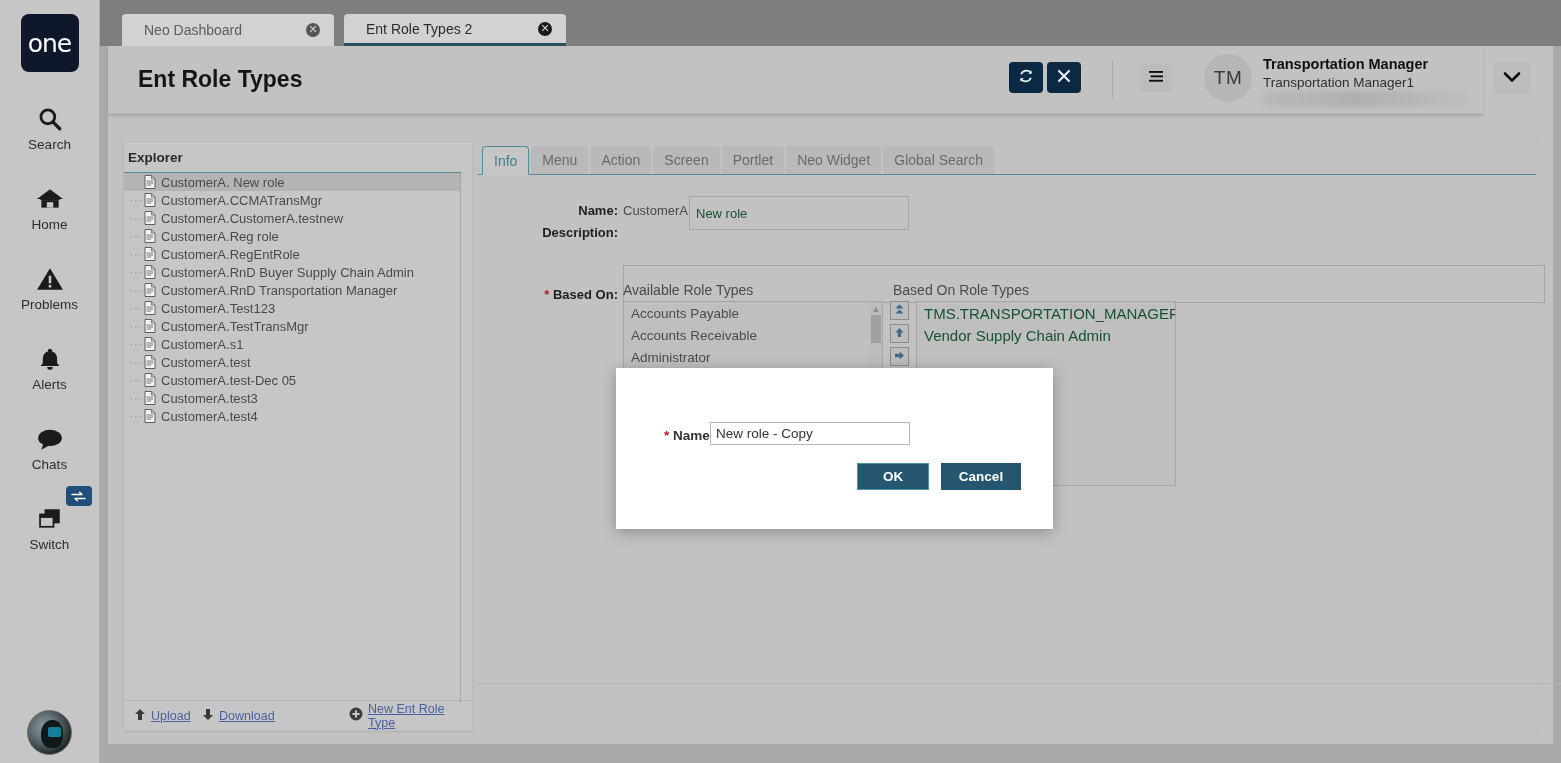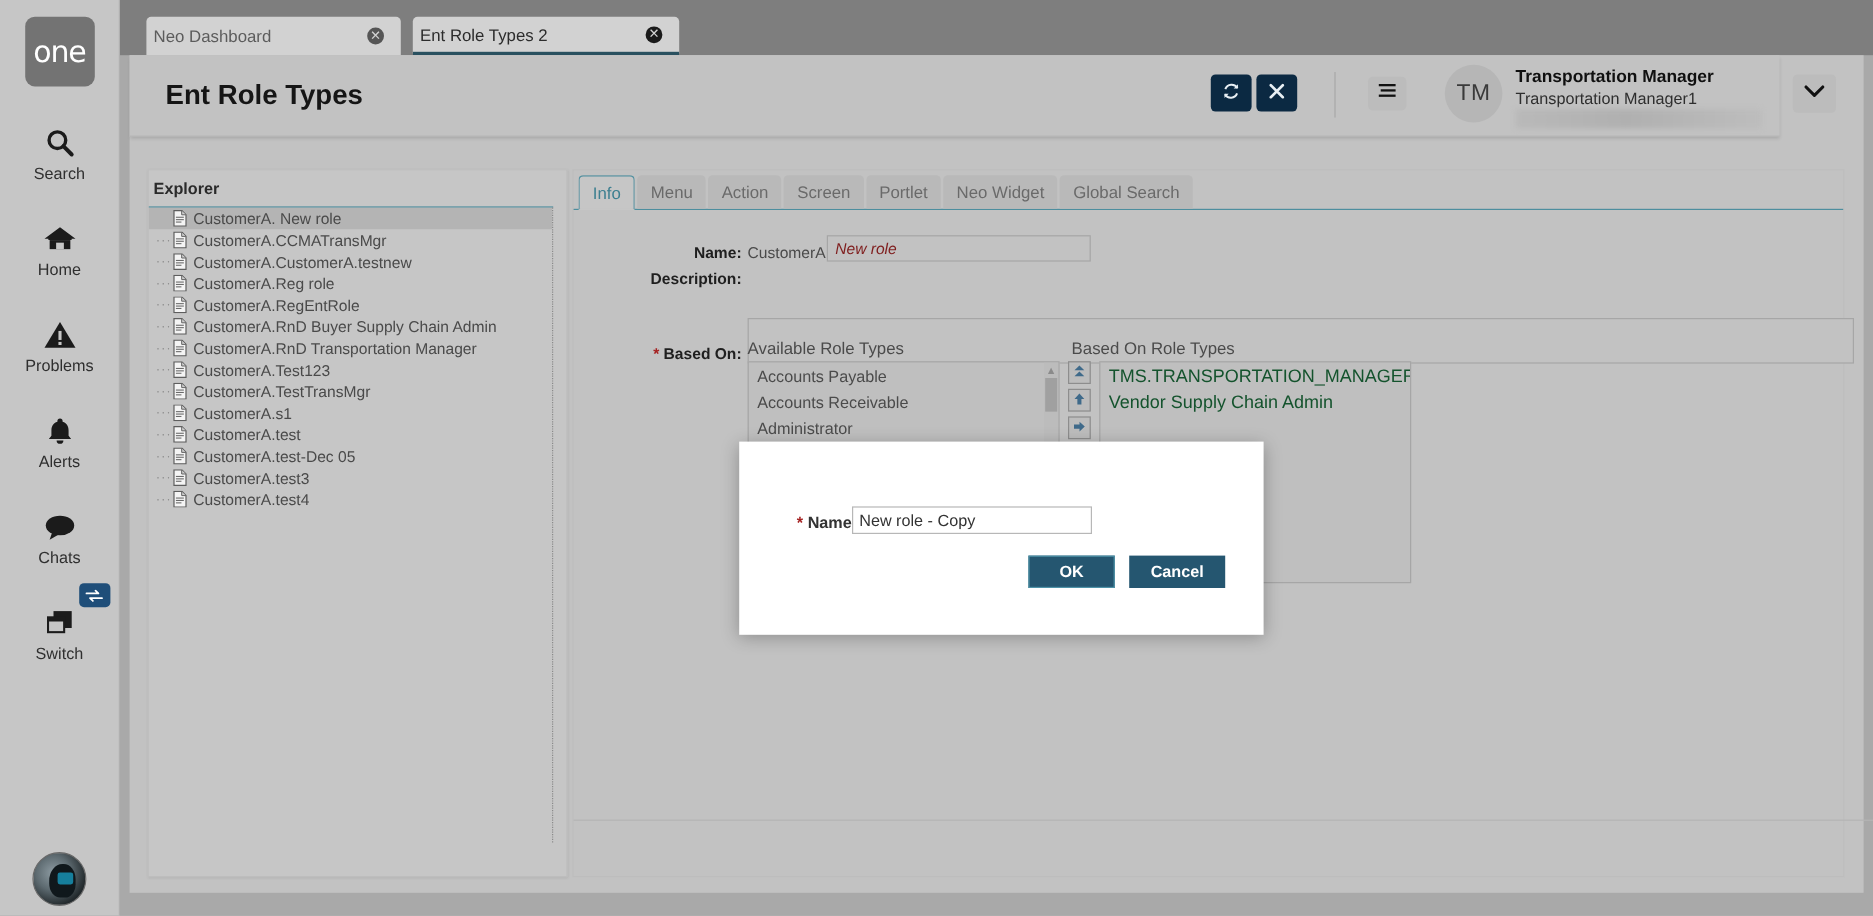--- a/index.html
+++ b/index.html
@@ -13,21 +13,21 @@
   
   #left-rail {
     position: absolute; left: 0; top: 0; width: 100px; height: 763px;
     background: #c6c6c6;
     border-right: 1px solid #b0b0b0;
     display: flex; flex-direction: column; align-items: center;
   }
   #brand-logo {
     margin-top: 14px;
     width: 58px; height: 58px; border-radius: 8px;
-    background: #737373;
+    background: #0f172a;
     display: flex; align-items: center; justify-content: center;
   }
   #brand-logo .one-text {
     color: #fff; font-size: 25px; font-weight: 400; letter-spacing: -1px;
     font-family: "DejaVu Sans", sans-serif;
   }
   .rail-item {
     width: 100px; padding-top: 32px;
     display: flex; flex-direction: column; align-items: center;
     color: #2b2b2b; cursor: pointer; position: relative;
@@ -60,21 +60,21 @@
   
   #tab-strip {
     position: absolute; left: 100px; top: 0; right: 0; height: 46px;
     background: #7e7e7e;
   }
   .btab {
     position: absolute; top: 14px; height: 32px;
     background: #d2d2d2; border-radius: 4px 4px 0 0;
     display: flex; align-items: center; cursor: pointer;
   }
-  .btab .btab-label { font-size: 14px; color: #5c5c5c; padding-left: 6px; }
+  .btab .btab-label { font-size: 14px; color: #5c5c5c; padding-left: 22px; }
   .btab.active { background: #d2d2d2; border-bottom: 3px solid #29505f; }
   .btab.active .btab-label { color: #2c2c2c; }
   .btab-close {
     position: absolute; right: 14px; top: 50%; transform: translateY(-50%);
     width: 14px; height: 14px; border-radius: 50%;
     background: #555; color: #d2d2d2;
     font-size: 11px; line-height: 13px; text-align: center;
     font-family: "DejaVu Sans", sans-serif; cursor: pointer;
   }
   .btab.active .btab-close { background: #1a1a1a; color: #d2d2d2; }
@@ -184,23 +184,22 @@
     margin-bottom: -1px; height: 29px;
   }
 
   .form-label { position: absolute; font-size: 13px; font-weight: bold; color: #1f1f1f; text-align: right; }
   .req-star { color: #a52121; }
   #lbl-name { left: 30px; top: 61px; width: 110px; }
   #name-prefix { position: absolute; left: 145px; top: 61px; font-size: 13px; color: #4a4a4a; }
   #input-name {
     position: absolute; left: 211px; top: 54px; width: 220px; height: 22px;
     background: #c2c2c2; border: 1px solid #a6a6a6;
-    font-size: 13px; color: #7f1d1d; padding: 4px 6px;
+    font-size: 13px; color: #14532d; padding: 16px 6px;
     font-family: "Liberation Sans", sans-serif;
-    font-style: italic;
   }
   #lbl-desc { left: 30px; top: 83px; width: 110px; }
   #desc-box {
     position: absolute; left: 145px; top: 123px; width: 922px; height: 38px;
     background: #c2c2c2; border: 1px solid #a6a6a6;
   }
   #lbl-basedon { left: 10px; top: 145px; width: 130px; }
 
   .list-caption { position: absolute; font-size: 14px; color: #4b4b4b; }
   #cap-available { left: 145px; top: 140px; }
@@ -593,20 +592,42 @@
               <path d="M1 0.5 H7.6 L11 3.9 V13.5 H1 Z" fill="#f4f4f4" stroke="#5e5e5e" stroke-width="1"></path>
               <path d="M7.4 0.7 V4 H10.9" fill="#cfcfcf" stroke="#5e5e5e" stroke-width="0.8"></path>
               <rect x="2.6" y="5.6" width="6.6" height="0.9" fill="#6a6a6a"></rect>
               <rect x="2.6" y="7.6" width="6.6" height="0.9" fill="#6a6a6a"></rect>
               <rect x="2.6" y="9.6" width="4.6" height="0.9" fill="#6a6a6a"></rect>
             </svg>
           </span>
           <span class="tree-label">CustomerA.test4</span>
         </div>
       </div>
+    <div id="explorer-footer">
+      <span class="foot-ico" style="left:10px;">
+        <svg width="12" height="13" viewBox="0 0 12 13">
+            <path d="M6 1 L11 6 H8 V12 H4 V6 H1 Z" fill="#3a3a3a"></path>
+          </svg>
+      </span>
+      <span class="foot-link" id="foot-upload">Upload</span>
+      <span class="foot-ico" style="left:78px;">
+        <svg width="12" height="13" viewBox="0 0 12 13">
+            <path d="M6 12 L1 7 H4 V1 H8 V7 H11 Z" fill="#3a3a3a"></path>
+          </svg>
+      </span>
+      <span class="foot-link" id="foot-download">Download</span>
+      <span class="foot-ico" style="left:225px;">
+        <svg width="14" height="14" viewBox="0 0 14 14">
+            <circle cx="7" cy="7" r="6.4" fill="#3a3a3a"></circle>
+            <rect x="3.4" y="6" width="7.2" height="2" fill="#c6c6c6"></rect>
+            <rect x="6" y="3.4" width="2" height="7.2" fill="#c6c6c6"></rect>
+          </svg>
+      </span>
+      <span class="foot-link" id="foot-newent">New Ent Role Type</span>
+    </div>
   </div>
 
   <div id="content-panel">
     <div id="tab-row">
         <div class="ctab active">
           <span>Info</span>
         </div>
         <div class="ctab">
           <span>Menu</span>
         </div>

